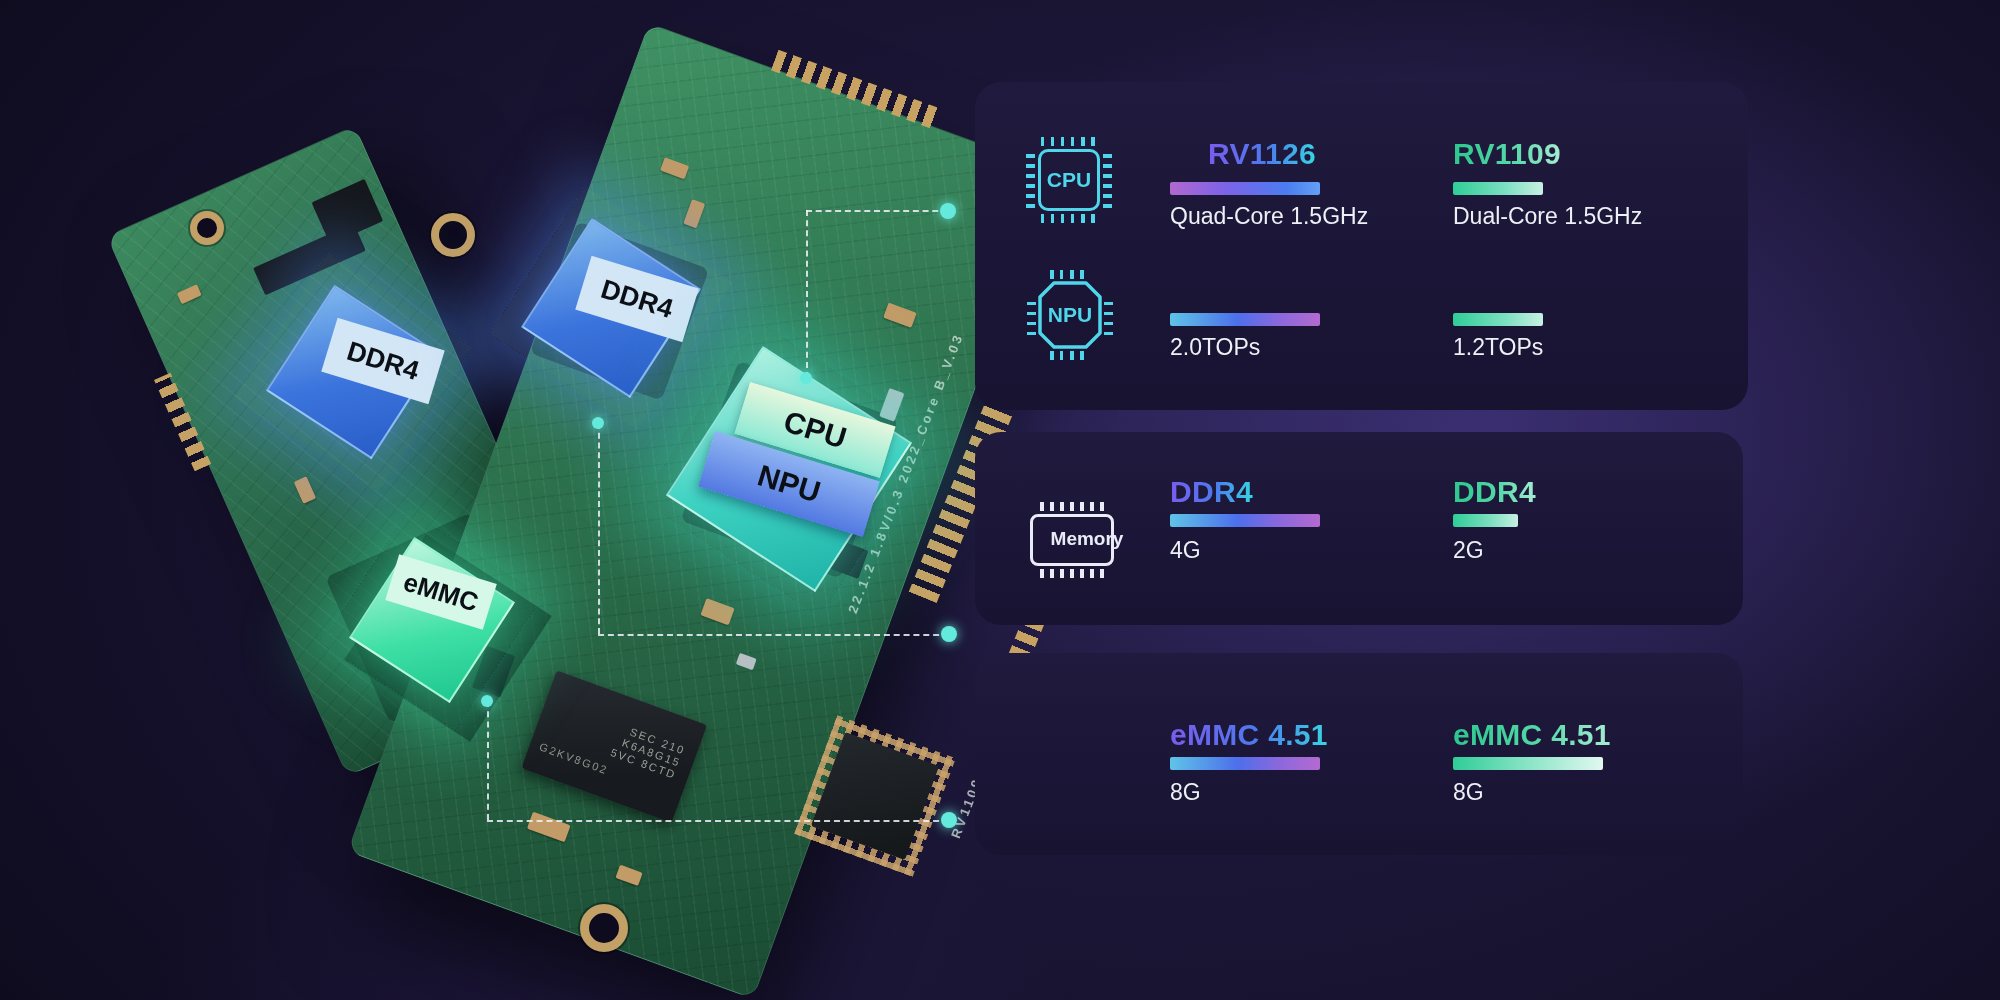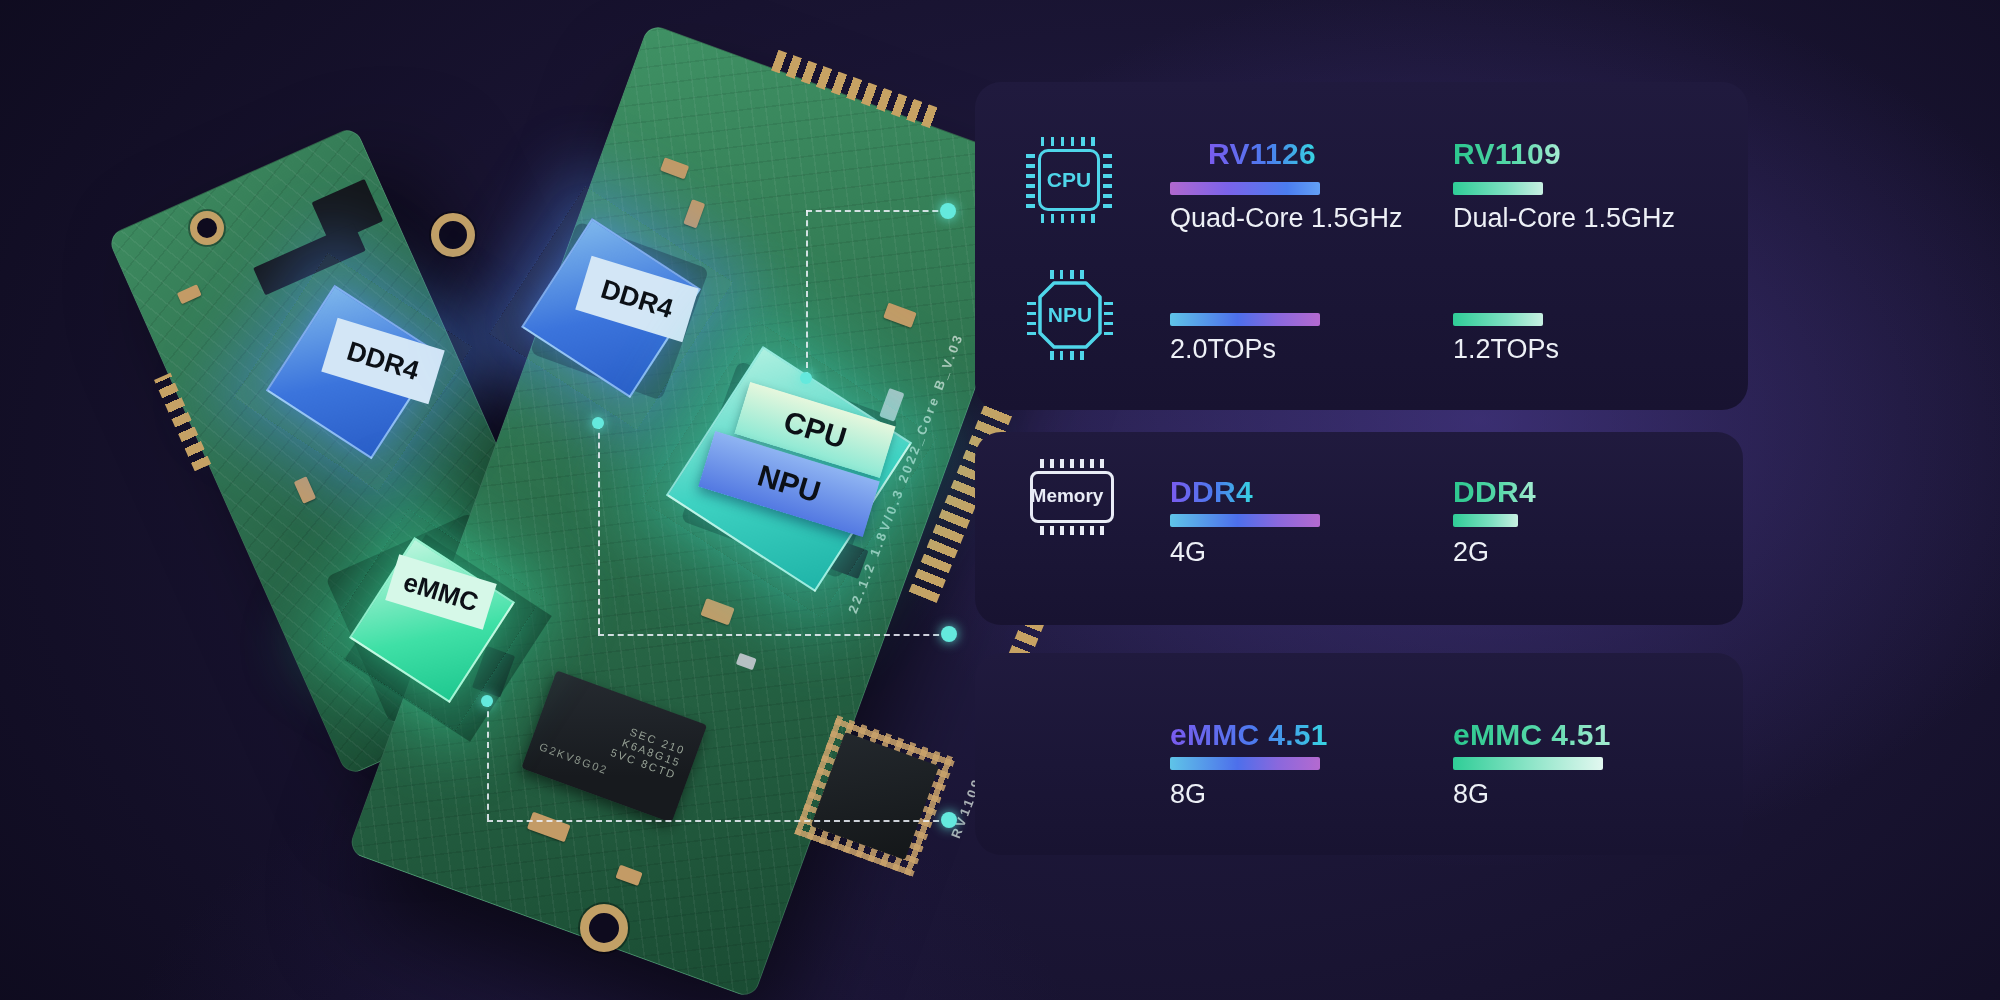--- a/index.html
+++ b/index.html
@@ -65,21 +65,21 @@
   .dot.big{width:16px;height:16px;}
   .dot.small{width:12px;height:12px;}
   
   .panel{position:absolute;background:linear-gradient(180deg,#201a3e 0%,#1b1637 55%,#181331 100%);
     border-radius:26px;z-index:8;}
   .ptitle{position:absolute;font-weight:700;font-size:30px;letter-spacing:.3px;z-index:9;white-space:nowrap;}
   .grad-blue{background:linear-gradient(90deg,#7a5bee 0%,#4b7bee 55%,#37d6e2 100%);
     -webkit-background-clip:text;background-clip:text;color:transparent;display:inline-block;}
   .grad-green{background:linear-gradient(90deg,#2bc78e 0%,#55d8a8 55%,#a6ecd2 100%);
     -webkit-background-clip:text;background-clip:text;color:transparent;display:inline-block;}
-  .sub{position:absolute;color:#edf0f6;font-size:27px;z-index:9;white-space:nowrap;}
+  .sub{position:absolute;color:#edf0f6;font-size:23px;z-index:9;white-space:nowrap;}
   .bar{position:absolute;height:13px;border-radius:2px;z-index:9;}
   .bar-pb{background:linear-gradient(90deg,#b168cf 0%,#7b63e9 38%,#4b7df0 78%,#63a0f5 100%);}
   .bar-cbp{background:linear-gradient(90deg,#5fc4e8 0%,#4d6feb 45%,#8a68dd 72%,#b46ad0 100%);}
   .bar-grn{background:linear-gradient(90deg,#2fcd97 0%,#7fe0c2 60%,#c8f0e2 100%);}
   .bar-grn-l{background:linear-gradient(90deg,#2fcd97 0%,#8ae4c6 50%,#e2f8f0 100%);}
   
   .icon{position:absolute;z-index:9;}
   .icon .label{position:absolute;left:0;right:0;text-align:center;font-weight:700;}
   .pins-h{position:absolute;height:9px;}
   .pins-v{position:absolute;width:9px;}
@@ -211,21 +211,21 @@
     <div class="pins-h on" style="left:23px;top:0;width:40px;"></div>
     <div class="pins-h on" style="left:23px;bottom:0;width:40px;"></div>
     <div class="pins-v on" style="top:25px;left:0;height:40px;"></div>
     <div class="pins-v on" style="top:25px;right:0;height:40px;"></div>
     <svg width="86" height="90" viewBox="0 0 86 90">
       <polygon points="27,13 59,13 73,27 73,63 59,77 27,77 13,63 13,27" fill="none" stroke="#4fd6ea" stroke-width="3.5" stroke-linejoin="round"></polygon>
     </svg>
     <div class="label" style="top:33px;color:#4fd6ea;font-size:21px;">NPU</div>
   </div>
 
-  <div class="icon wh" style="left:1030px;top:459px;width:74px;height:76px;">
+  <div class="icon wh" style="left:1030px;top:502px;width:74px;height:76px;padding-left:40px;">
     <div class="pins-h on" style="left:10px;top:0;width:64px;"></div>
     <div class="pins-h on" style="left:10px;bottom:0;width:64px;"></div>
     <div style="position:absolute;left:0;top:12px;width:84px;height:52px;border:3px solid #e9ecf6;border-radius:8px;box-sizing:border-box;"></div>
     <div class="label" style="top:26px;color:#e9ecf6;font-size:19px;">Memory</div>
   </div>
 
 
   <div class="ptitle" style="left:1170px;top:137px;margin-left:38px;">
     <span class="grad-blue">RV1126</span>
   </div>

